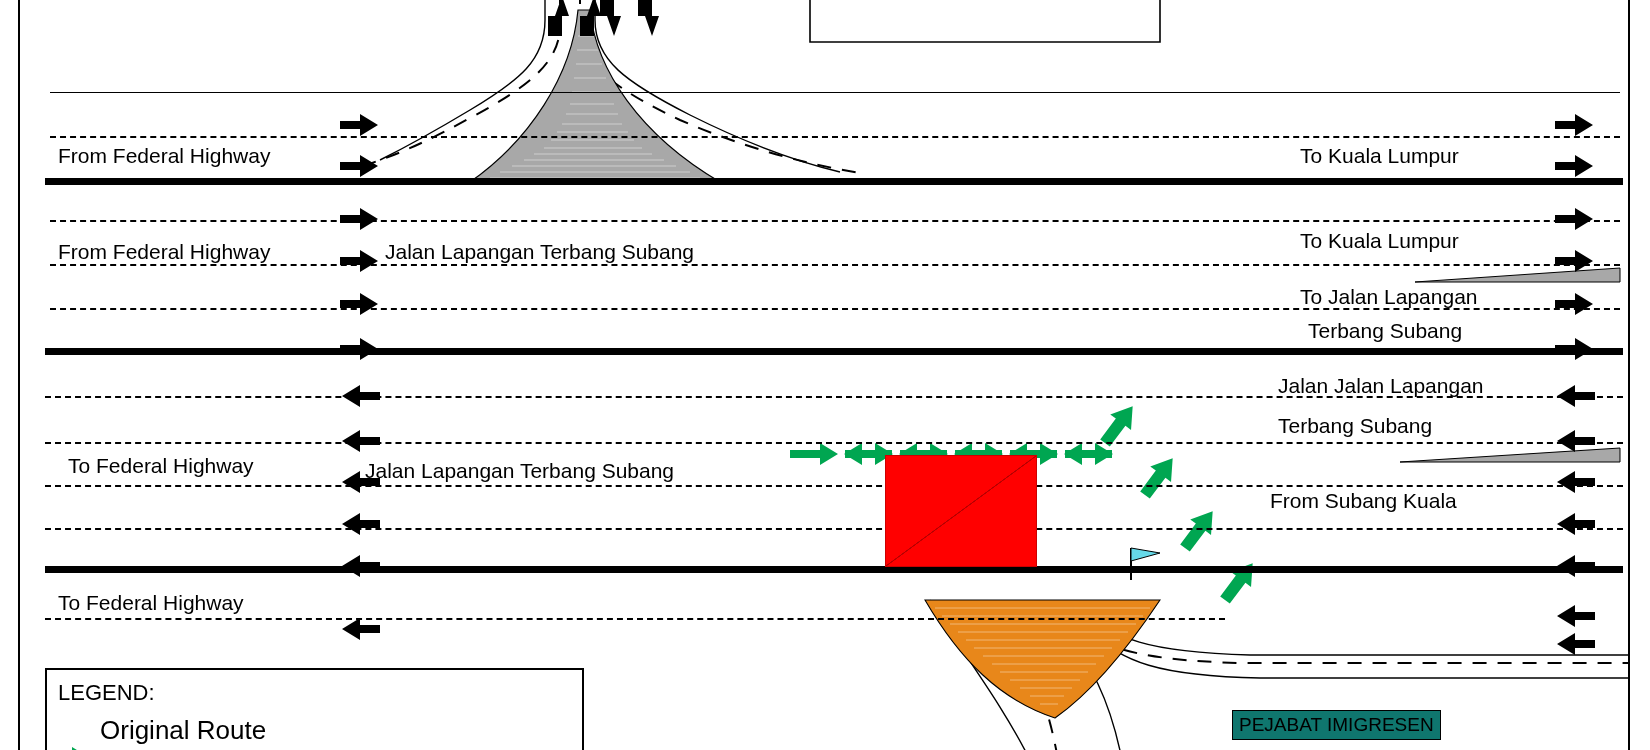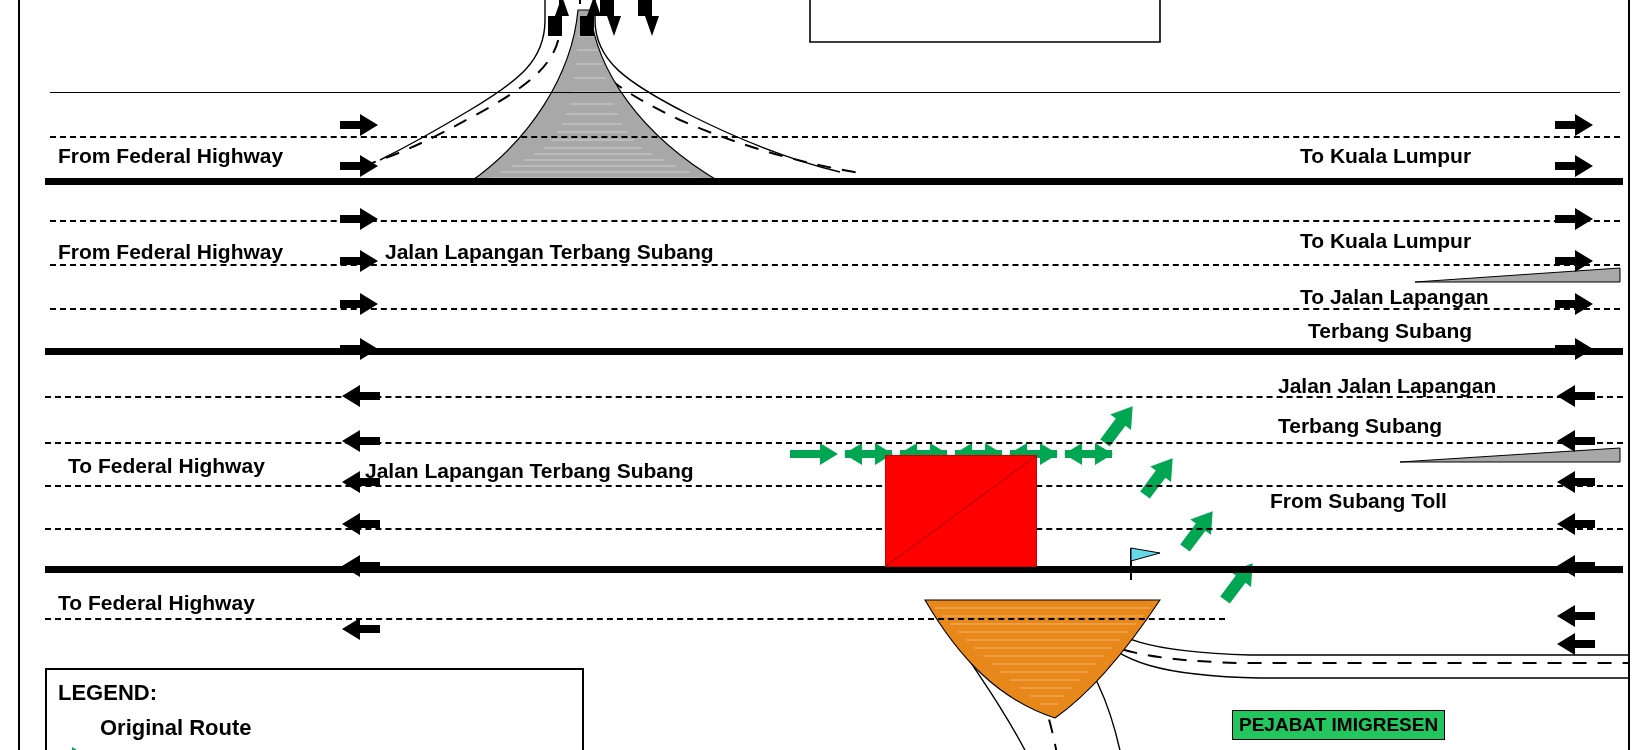--- a/index.html
+++ b/index.html
@@ -7,21 +7,20 @@
     padding: 0;
     background: #ffffff;
   }
   #canvas {
     position: relative;
     width: 1650px;
     height: 750px;
     background: #ffffff;
     font-family: "Liberation Sans", sans-serif;
     overflow: hidden;
-    font-weight: bold;
   }
   
   .frame-left {
     position: absolute;
     left: 18px; top: 0; width: 2px; height: 750px;
     background: #000;
   }
   .frame-right {
     position: absolute;
     left: 1628px; top: 0; width: 2px; height: 750px;
@@ -67,26 +66,26 @@
     border: 2px solid #000;
     background: #fff;
   }
   .legend-title {
     position: absolute;
     font-size: 22px;
     text-align: center;
   }
   .legend-row-label {
     position: absolute;
-    font-size: 22px;
+    font-size: 26px;
   }
   .pejabat-box {
     position: absolute;
     border: 1.5px solid #000;
-    background: #22c55e;
+    background: #0f766e;
     font-size: 19px;
     padding: 3px 6px;
     white-space: nowrap;
   }
 </style>
 </head>
 <body>
 
 <div id="canvas">
 
@@ -260,21 +259,21 @@
   <div class="lbl" style="left:58px; top:241px;">From Federal Highway</div>
   <div class="lbl" style="left:385px; top:241px;">Jalan Lapangan Terbang Subang</div>
 
   <div class="lbl" style="left:1300px; top:145px;">To Kuala Lumpur</div>
   <div class="lbl" style="left:1300px; top:230px;">To Kuala Lumpur</div>
   <div class="lbl" style="left:1300px; top:286px;text-align:center;">To Jalan Lapangan</div>
   <div class="lbl" style="left:1308px; top:320px;">Terbang Subang</div>
 
   <div class="lbl" style="left:1278px; top:375px;">Jalan Jalan Lapangan</div>
   <div class="lbl" style="left:1278px; top:415px;">Terbang Subang</div>
-  <div class="lbl" style="left:1270px; top:490px;">From Subang Toll</div>
+  <div class="lbl" style="left:1270px; top:490px;">From Subang Kuala</div>
 
   <div class="lbl" style="left:68px; top:455px;">To Federal Highway</div>
   <div class="lbl" style="left:365px; top:460px;">Jalan Lapangan Terbang Subang</div>
   <div class="lbl" style="left:58px; top:592px;">To Federal Highway</div>
 
   <div class="pejabat-box" style="left:1232px; top:710px;">PEJABAT IMIGRESEN</div>
 
   <div class="legend-box" style="left:45px; top:668px; width:535px; height:110px;"></div>
   <div class="legend-title" style="left:58px; top:680px;">LEGEND:</div>
   <div class="legend-row-label" style="left:100px; top:715px;">Original Route</div>

